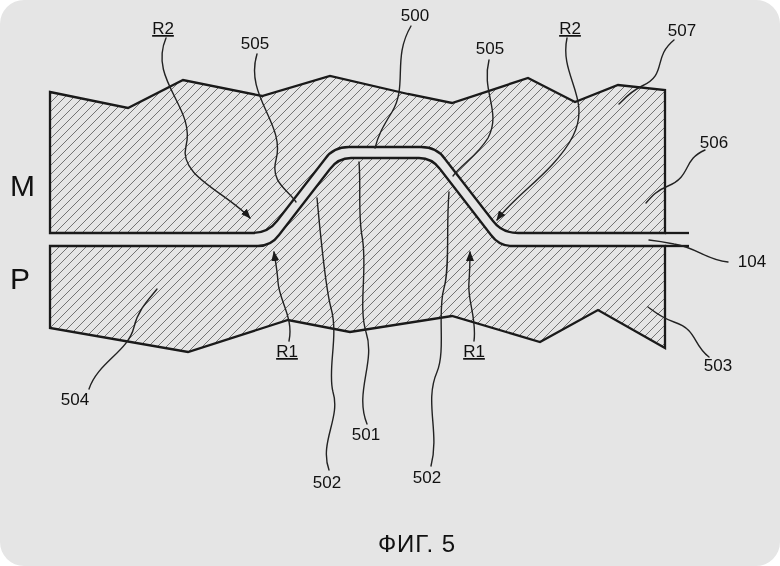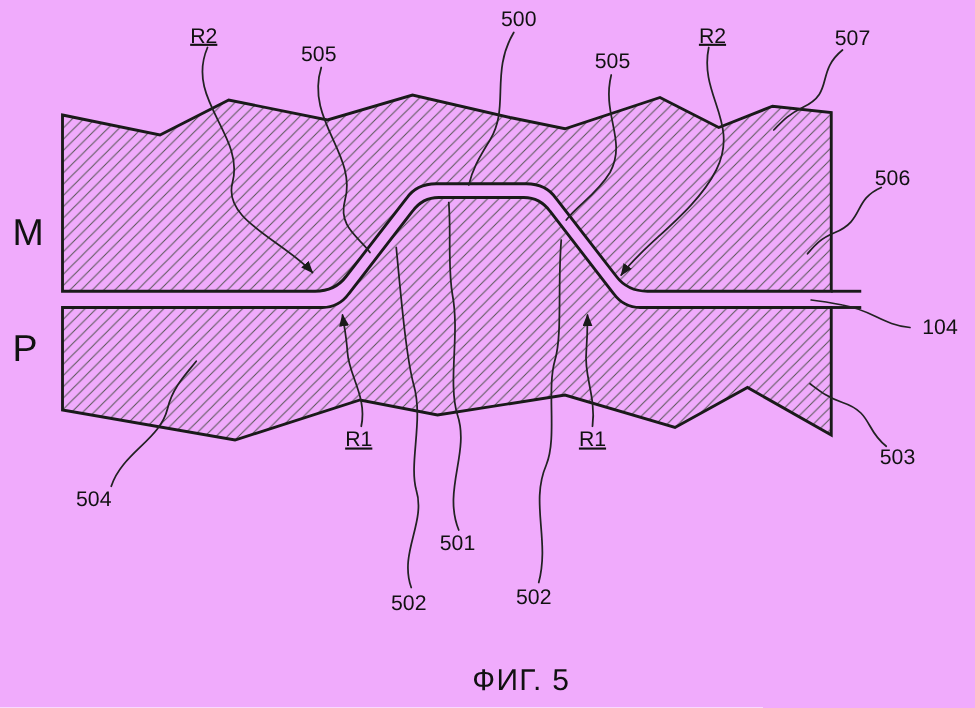--- a/index.html
+++ b/index.html
@@ -8,21 +8,22 @@
     background: #ffffff;
     width: 780px;
     height: 566px;
     overflow: hidden;
     font-family: "Liberation Sans", sans-serif;
   }
   .stage {
     position: relative;
     width: 780px;
     height: 566px;
-    background: #f0abfc;
+    background: #e5e5e5;
+    border-radius: 24px;
   }
   svg { display: block; }
   .region {
     stroke: #1a1a1a;
     stroke-width: 2.3;
     stroke-linejoin: miter;
   }
   .membrane-line {
     stroke: #1a1a1a;
     stroke-width: 2.3;

